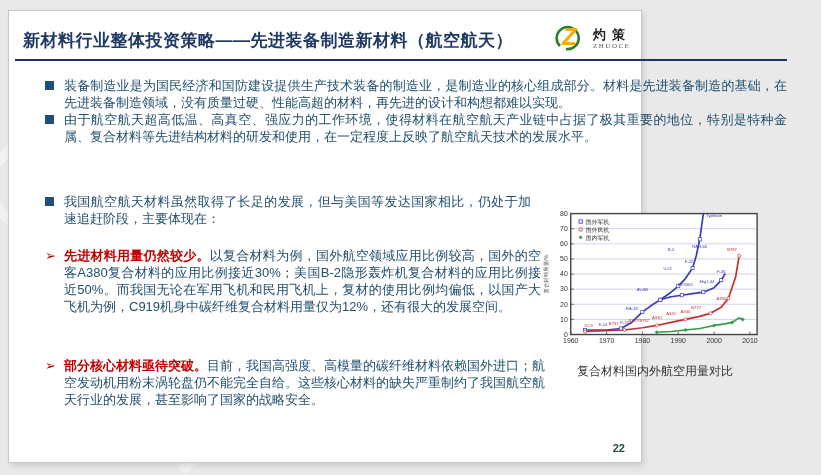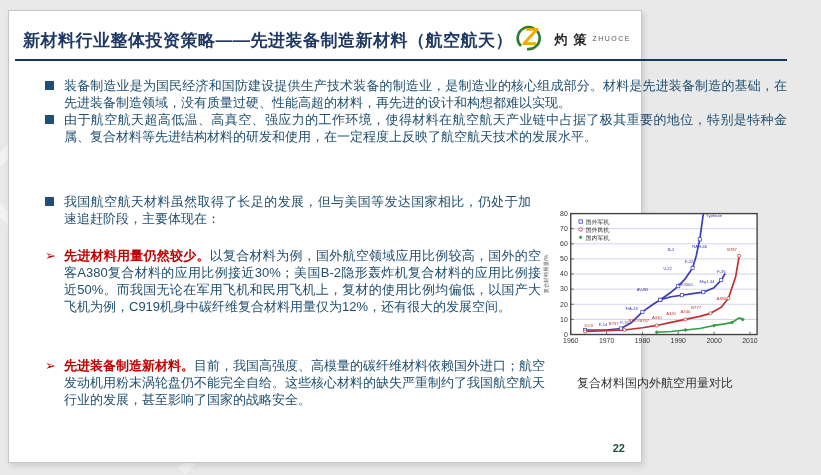--- a/index.html
+++ b/index.html
@@ -11,35 +11,35 @@
   
   .wm{position:absolute;width:70px;height:70px;border-left:10px solid #f0f2f4;border-bottom:10px solid #f0f2f4;}
   .wm1{left:-18px;top:150px;transform:rotate(45deg);}
   .wm2{left:150px;top:390px;transform:rotate(225deg);}
   .wm3{left:380px;top:395px;transform:rotate(135deg);}
   
   .title{position:absolute;left:14px;top:18px;width:640px;font-size:17px;font-weight:bold;
          color:#1f3864;letter-spacing:.5px;}
   .header-rule{position:absolute;left:6px;top:48px;width:772px;height:2px;background:#17375e;}
   .logo{position:absolute;right:10px;top:10px;display:flex;align-items:center;gap:4px;}
-  .logo-text{display:flex;flex-direction:row;line-height:1;}
+  .logo-text{display:flex;flex-direction:column;line-height:1;font-family:Liberation Serif, serif;}
   .logo-cn{font-size:13px;font-weight:bold;color:#222;letter-spacing:6px;}
   .logo-en{font-size:7px;color:#555;letter-spacing:1.5px;margin-top:2px;}
   
   .blk{position:absolute;color:#1f4e6e;font-size:13px;line-height:17px;text-align:justify;}
   .row{display:flex;}
   .sq{flex:none;width:9px;height:9px;background:#1f4e79;margin:4px 10px 0 0;}
   .arrow{flex:none;width:19px;color:#c00000;font-size:13px;}
   .red-lead{color:#c00000;font-weight:bold;margin-top:8px;}
   .blk p{margin:0;}
   
   .chart-panel{position:absolute;left:532px;top:194px;width:228px;}
   .chart-panel svg{display:block;width:228px;height:150px;}
   .chart-caption{position:absolute;left:532px;top:352px;width:228px;text-align:center;
-                 font-size:12px;color:#333;margin-top:12px;}
+                 font-size:12px;color:#333;}
   .page-num{position:absolute;right:16px;bottom:8px;font-size:11px;font-weight:bold;color:#1d5138;}
 </style>
 </head>
 <body>
 
 <div class="stage">
   <div class="wm wm1"></div>
   <div class="wm wm2"></div>
   <div class="wm wm3"></div>
 
@@ -82,21 +82,21 @@
     <div class="blk" style="left:36px;top:236px;width:496px;">
       <div class="row">
         <span class="arrow">➢</span>
         <p><span class="red-lead">先进材料用量仍然较少。</span><span>以复合材料为例，国外航空领域应用比例较高，国外的空客A380复合材料的应用比例接近30%；美国B-2隐形轰炸机复合材料的应用比例接近50%。而我国无论在军用飞机和民用飞机上，复材的使用比例均偏低，以国产大飞机为例，C919机身中碳纤维复合材料用量仅为12%，还有很大的发展空间。</span></p>
       </div>
     </div>
 
     <div class="blk" style="left:36px;top:346px;width:500px;">
       <div class="row">
         <span class="arrow">➢</span>
-        <p><span class="red-lead">先进装备制造新材料。</span><span>目前，我国高强度、高模量的碳纤维材料依赖国外进口；航空发动机用粉末涡轮盘仍不能完全自给。这些核心材料的缺失严重制约了我国航空航天行业的发展，甚至影响了国家的战略安全。</span></p>
+        <p><span class="red-lead">部分核心材料亟待突破。</span><span>目前，我国高强度、高模量的碳纤维材料依赖国外进口；航空发动机用粉末涡轮盘仍不能完全自给。这些核心材料的缺失严重制约了我国航空航天行业的发展，甚至影响了国家的战略安全。</span></p>
       </div>
     </div>
 
     <div class="chart-panel">
       <svg viewBox="0 0 230 150">
           <rect x="30" y="8" width="188" height="122" fill="#ffffff" stroke="none"></rect>
           <line x1="30" y1="114.75" x2="218" y2="114.75" stroke="#b4b4d9" stroke-width="0.6"></line>
           <line x1="30" y1="99.5" x2="218" y2="99.5" stroke="#b4b4d9" stroke-width="0.6"></line>
           <line x1="30" y1="84.25" x2="218" y2="84.25" stroke="#b4b4d9" stroke-width="0.6"></line>
           <line x1="30" y1="69" x2="218" y2="69" stroke="#b4b4d9" stroke-width="0.6"></line>

